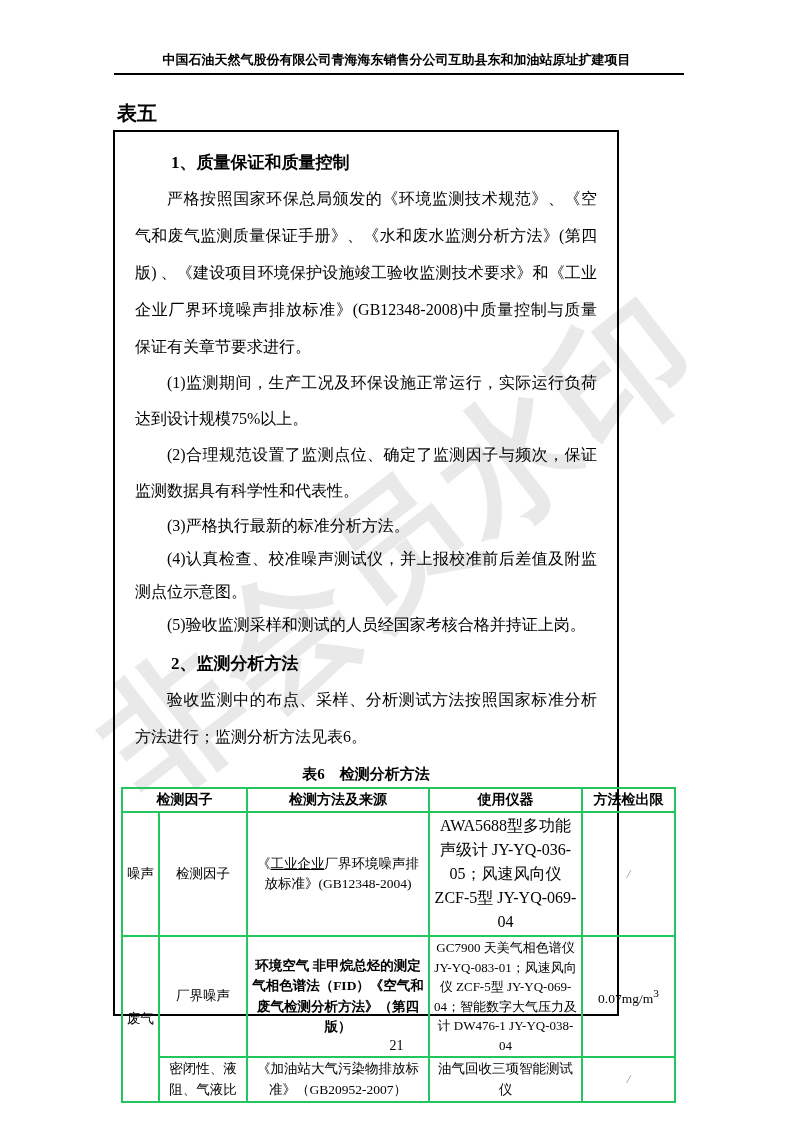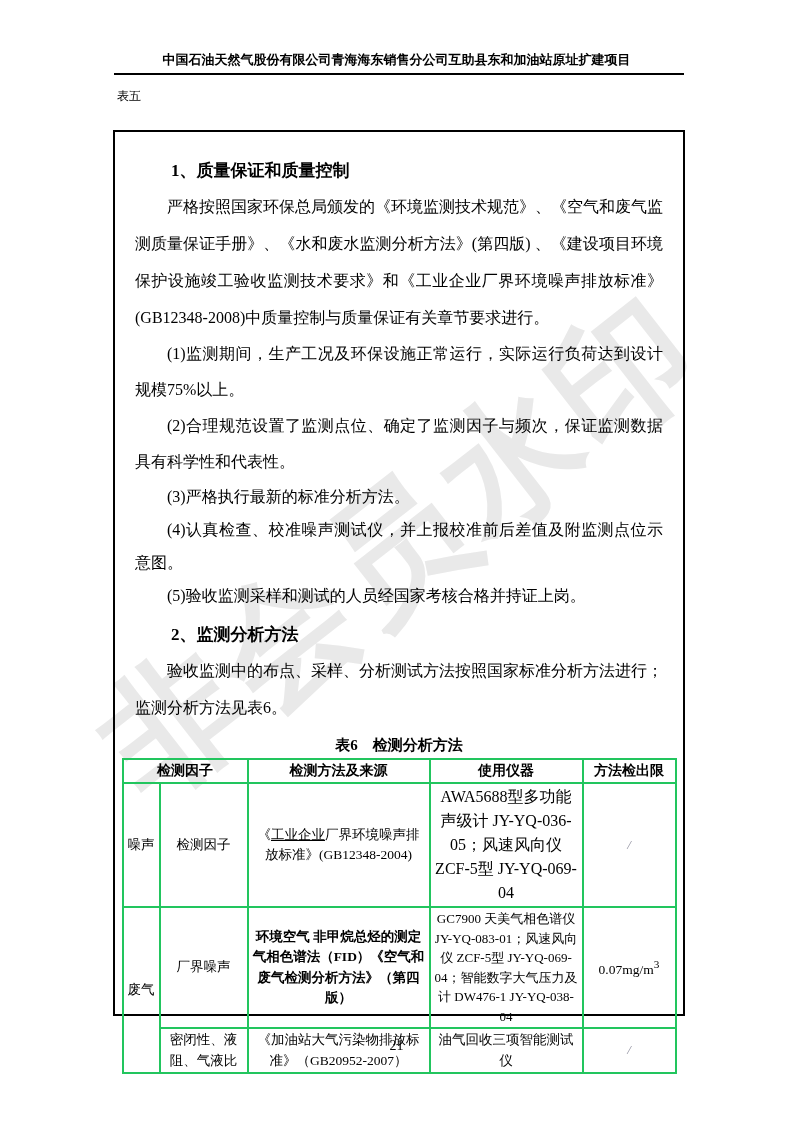--- a/index.html
+++ b/index.html
@@ -45,35 +45,35 @@
   .header-rule {
     position: absolute;
     top: 73px;
     left: 114px;
     width: 570px;
     border-top: 2px solid #000000;
     z-index: 1;
   }
   .sheet-label {
     position: absolute;
-    top: 88px;
+    top: 100px;
     left: 117px;
-    font-size: 12px;
-    font-weight: normal;
+    font-size: 20px;
+    font-weight: bold;
     z-index: 1;
   }
   .main-box {
     position: absolute;
     left: 113px;
     top: 130px;
-    width: 572px;
+    width: 506px;
     height: 886px;
     border: 2px solid #000000;
     box-sizing: border-box;
-    padding: 16px 6px;
+    padding: 8px 6px;
     z-index: 1;
     background: transparent;
   }
   .sec-heading {
     font-size: 17px;
     font-weight: bold;
     margin: 8px 14px 2px 50px;
     line-height: 30px;
   }
   .body-para {

